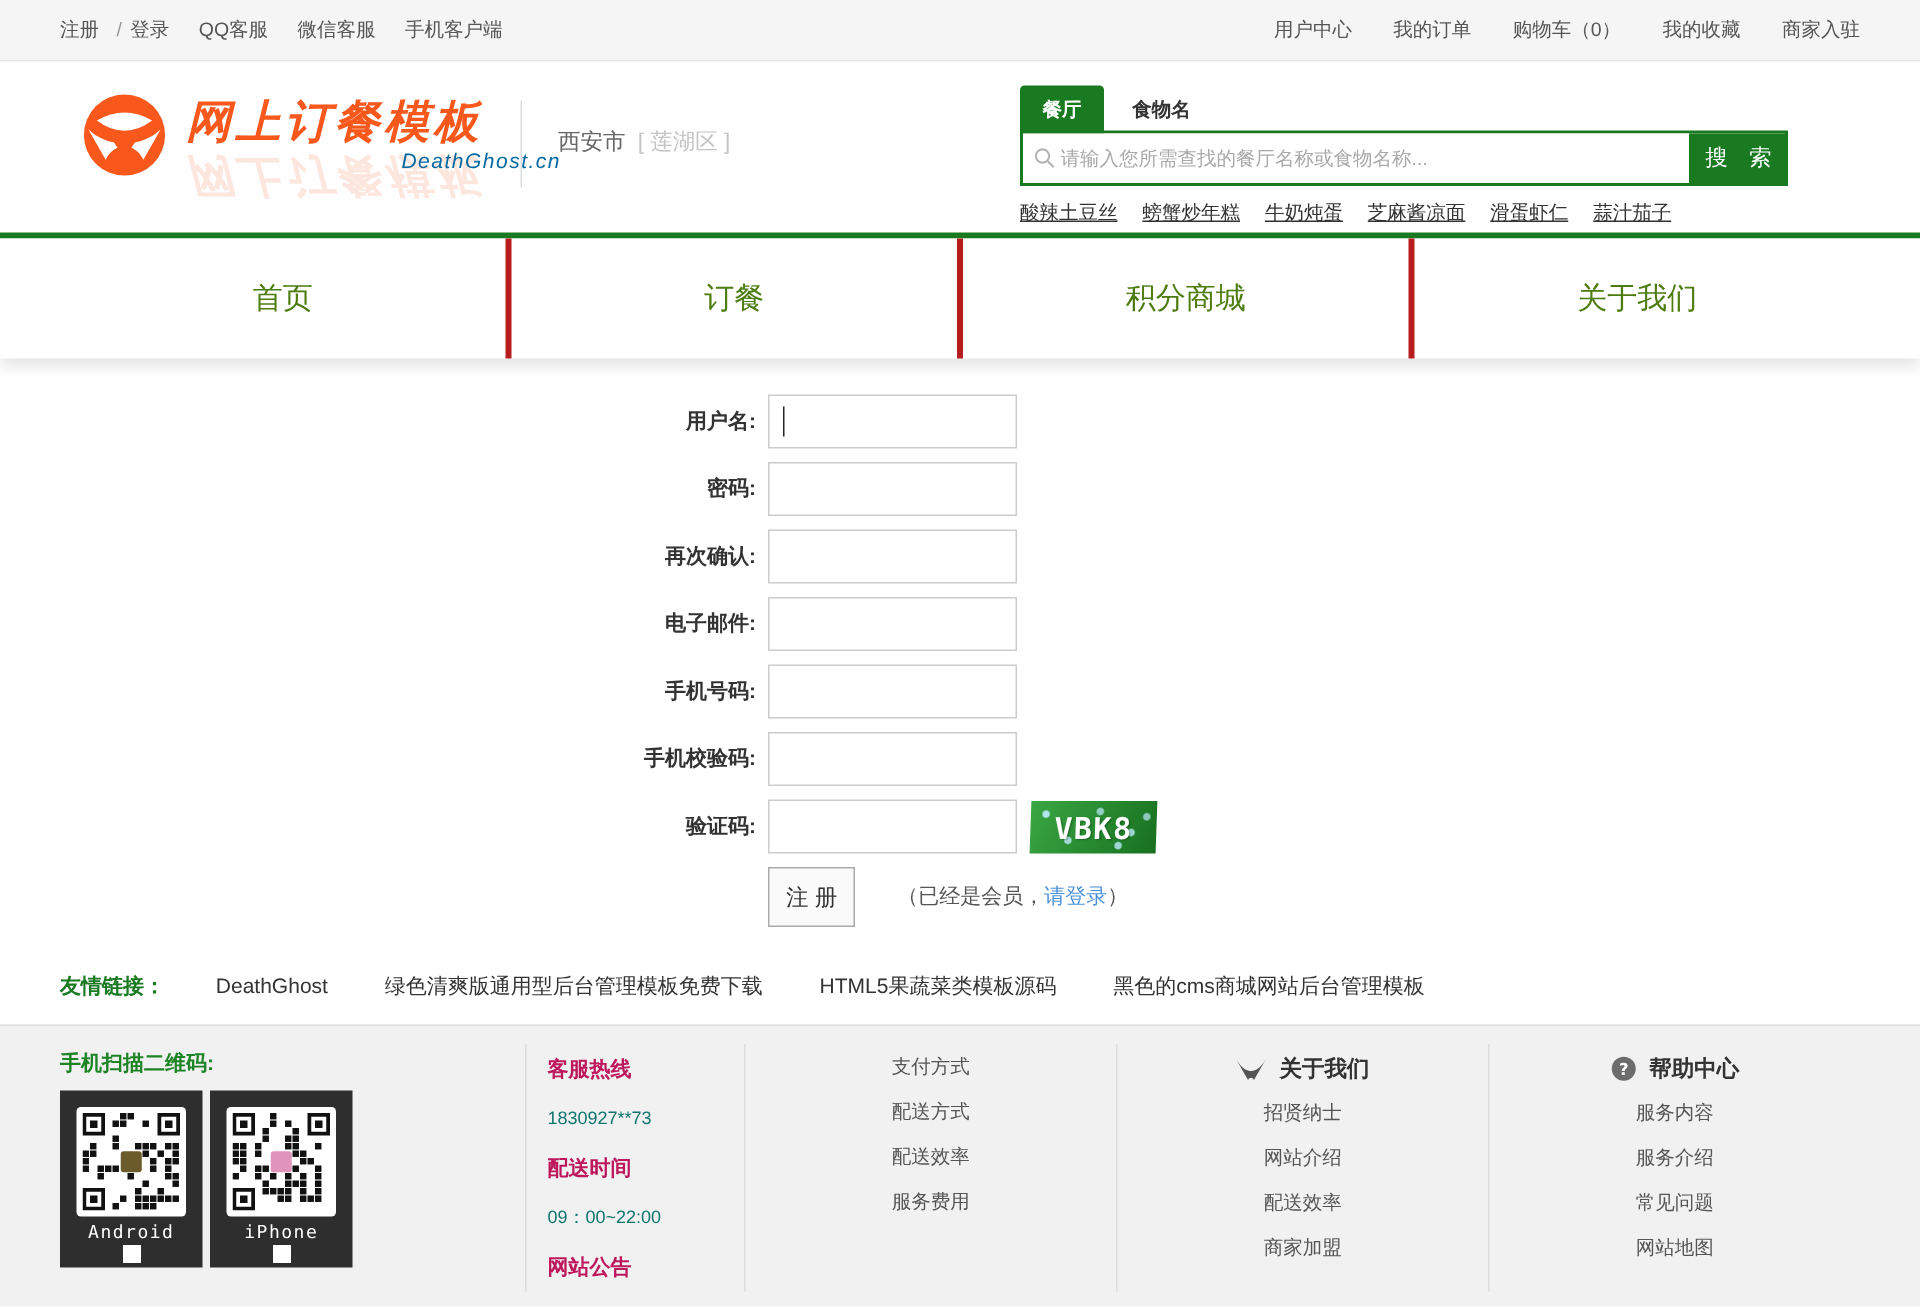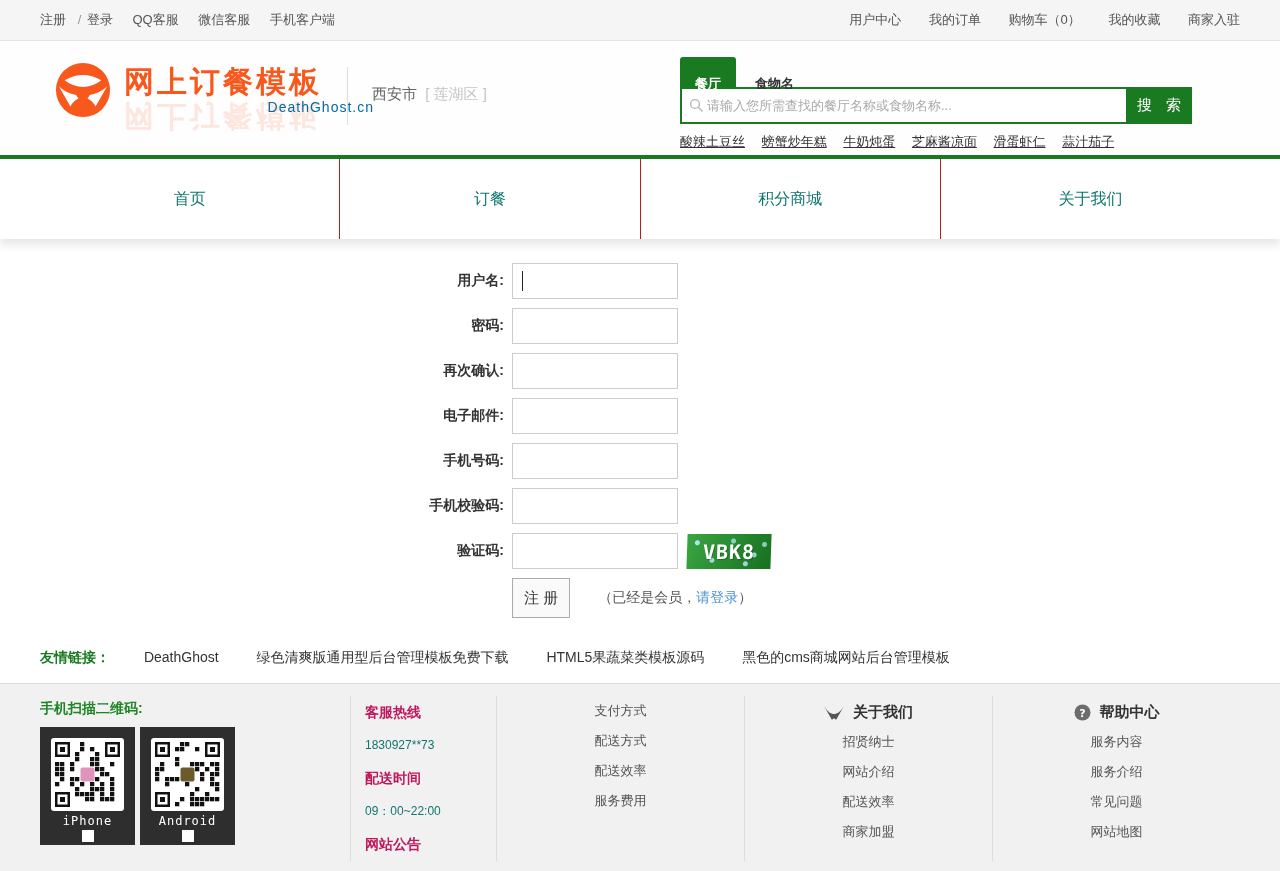--- a/index.html
+++ b/index.html
@@ -15,48 +15,48 @@
   .topbar { height:41px; background:#f5f5f5; border-bottom:1px solid #e4e4e4; }
   .topbar .container { display:flex; justify-content:space-between; align-items:center; height:40px; font-size:13px; color:#555; }
   .topbar a { color:#555; }
   .tb-left a, .tb-left span { margin-right:16px; }
   .tb-left .slash { color:#999; margin:0 2px 0 -8px; }
   .tb-right a { margin-left:24px; }
 
   
   .header { background:#fefefe; border-bottom:4px solid #1a7a21; height:118px; position:relative; }
   .header .container { position:relative; height:114px; }
-  .logo-wrap { position:absolute; left:14px; top:12px; display:flex; }
+  .logo-wrap { position:absolute; left:14px; top:12px; display:flex;font-style:italic; }
   .logo-icon { width:58px; height:58px; margin-top:8px; }
   .logo-text { margin-left:12px; position:relative; width:250px; }
   .logo-title { font-size:30px; font-weight:bold; color:#f8581c; letter-spacing:3px; line-height:1; margin-top:14px; white-space:nowrap; }
   .logo-reflect { font-size:30px; font-weight:bold; color:#f8581c; letter-spacing:3px; line-height:1; transform:scaleY(-1); opacity:.14; margin-top:4px; white-space:nowrap; }
   .logo-sub { position:absolute; right:0; top:46px; font-size:14px; color:#0369a1; letter-spacing:1px; }
   .loc-divider { position:absolute; left:307px; top:26px; width:1px; height:58px; background:#ddd; }
   .location { position:absolute; left:332px; top:44px; font-size:15px; color:#666; }
   .location .dim { color:#c5c5c5; margin-left:4px; }
 
   .search { position:absolute; right:48px; top:16px; width:512px; }
   .search-tabs { height:30px; }
-  .stab { display:inline-block; line-height:30px; padding:12px 15px; font-size:13px; font-weight:bold; color:#333;text-align:right; }
+  .stab { display:inline-block; line-height:30px; padding:1px 15px; font-size:13px; font-weight:bold; color:#333;text-align:right; }
   .stab.active { background:#1a7a21; color:#fff; border-radius:3px 3px 0 0; }
   .search-bar { display:flex; border:2px solid #1a7a21; height:37px; background:#fff; }
   .search-input-wrap { position:relative; flex:1; }
   .search-input-wrap svg { position:absolute; left:7px; top:9px; }
   .search-input { width:100%; height:33px; border:none; outline:none; padding:0 8px 0 25px; font-size:13px; color:#333; font-family:inherit; }
   .search-input::placeholder { color:#a9a9a9; }
   .search-btn { width:64px; background:#1a7a21; color:#fff; border:none; font-size:15px; font-weight:normal; letter-spacing:5px; padding-left:7px; cursor:pointer; font-family:inherit; }
   .hot { margin-top:9px; font-size:13px; white-space:nowrap; }
   .hot a { color:#333; text-decoration:underline; margin-right:13px; }
 
   
   .nav { background:#fff; box-shadow:0 6px 9px rgba(0,0,0,.10); position:relative; z-index:2; }
   .nav-inner { width:1200px; margin:0 auto; display:flex; }
-  .nav-item { flex:1; text-align:center; height:80px; line-height:80px; font-size:16px; color:#0f766e; cursor:pointer; }
-  .nav-item + .nav-item { border-left:1px solid #b91c1c; }
+  .nav-item { flex:1; text-align:center; height:80px; line-height:80px; font-size:20px; color:#4d7c0f; cursor:pointer; }
+  .nav-item + .nav-item { border-left:4px solid #b91c1c; }
 
   
   .main { padding-top:24px; background:#fff; }
   .form-row { display:flex; align-items:center; height:36px; margin:0 auto 9px; width:1200px; }
   .flabel { width:472px; text-align:right; padding-right:8px; font-weight:bold; font-size:14px; color:#333; }
   .finput { width:166px; height:36px; border:1px solid #ccc; background:#fff; padding:0 8px; font-size:14px; outline:none; font-family:inherit; }
   .input-wrap { position:relative; }
   .caret { position:absolute; left:10px; top:8px; width:1px; height:20px; background:#222; pointer-events:none; }
   .captcha {
     width:84px; height:35px; margin-left:9px; cursor:pointer;
@@ -227,20 +227,93 @@
   <a>绿色清爽版通用型后台管理模板免费下载</a>
   <a>HTML5果蔬菜类模板源码</a>
   <a>黑色的cms商城网站后台管理模板</a>
 </div>
 
 <div class="footer">
   <div class="footer-inner">
     <div class="fcol-qr">
       <h4>手机扫描二维码:</h4>
       <div class="qr-row">
+        <div class="qr-card">
+          <div class="qr-white">
+            <svg class="qr-modules" width="65" height="65" viewBox="0 0 65 65">
+              <g fill="#111">
+                <rect x="0" y="0" width="15" height="15"></rect>
+                  <rect x="50" y="0" width="15" height="15"></rect>
+                  <rect x="0" y="50" width="15" height="15"></rect>
+              </g>
+              <g fill="#fff">
+                <rect x="2.5" y="2.5" width="10" height="10"></rect>
+                  <rect x="52.5" y="2.5" width="10" height="10"></rect>
+                  <rect x="2.5" y="52.5" width="10" height="10"></rect>
+              </g>
+              <g fill="#111">
+                <rect x="5" y="5" width="5" height="5"></rect>
+                  <rect x="55" y="5" width="5" height="5"></rect>
+                  <rect x="5" y="55" width="5" height="5"></rect>
+              </g>
+              <rect x="25.5" y="25.5" width="14" height="14" rx="2" fill="#6b5a2a"></rect>
+            <g fill="#111">
+                  <rect x="25" y="0" width="4.3" height="4.3"></rect>
+                  <rect x="30" y="0" width="4.3" height="4.3"></rect>
+                  <rect x="20" y="5" width="4.3" height="4.3"></rect>
+                  <rect x="25" y="5" width="4.3" height="4.3"></rect>
+                  <rect x="40" y="5" width="4.3" height="4.3"></rect>
+                  <rect x="20" y="15" width="4.3" height="4.3"></rect>
+                  <rect x="5" y="20" width="4.3" height="4.3"></rect>
+                  <rect x="20" y="20" width="4.3" height="4.3"></rect>
+                  <rect x="35" y="20" width="4.3" height="4.3"></rect>
+                  <rect x="40" y="20" width="4.3" height="4.3"></rect>
+                  <rect x="45" y="20" width="4.3" height="4.3"></rect>
+                  <rect x="55" y="20" width="4.3" height="4.3"></rect>
+                  <rect x="60" y="20" width="4.3" height="4.3"></rect>
+                  <rect x="0" y="25" width="4.3" height="4.3"></rect>
+                  <rect x="5" y="25" width="4.3" height="4.3"></rect>
+                  <rect x="40" y="25" width="4.3" height="4.3"></rect>
+                  <rect x="50" y="25" width="4.3" height="4.3"></rect>
+                  <rect x="60" y="25" width="4.3" height="4.3"></rect>
+                  <rect x="0" y="30" width="4.3" height="4.3"></rect>
+                  <rect x="45" y="30" width="4.3" height="4.3"></rect>
+                  <rect x="55" y="30" width="4.3" height="4.3"></rect>
+                  <rect x="60" y="30" width="4.3" height="4.3"></rect>
+                  <rect x="0" y="35" width="4.3" height="4.3"></rect>
+                  <rect x="10" y="35" width="4.3" height="4.3"></rect>
+                  <rect x="15" y="35" width="4.3" height="4.3"></rect>
+                  <rect x="20" y="35" width="4.3" height="4.3"></rect>
+                  <rect x="45" y="35" width="4.3" height="4.3"></rect>
+                  <rect x="55" y="35" width="4.3" height="4.3"></rect>
+                  <rect x="10" y="40" width="4.3" height="4.3"></rect>
+                  <rect x="30" y="40" width="4.3" height="4.3"></rect>
+                  <rect x="55" y="40" width="4.3" height="4.3"></rect>
+                  <rect x="60" y="40" width="4.3" height="4.3"></rect>
+                  <rect x="40" y="45" width="4.3" height="4.3"></rect>
+                  <rect x="60" y="45" width="4.3" height="4.3"></rect>
+                  <rect x="35" y="50" width="4.3" height="4.3"></rect>
+                  <rect x="50" y="50" width="4.3" height="4.3"></rect>
+                  <rect x="25" y="55" width="4.3" height="4.3"></rect>
+                  <rect x="35" y="55" width="4.3" height="4.3"></rect>
+                  <rect x="40" y="55" width="4.3" height="4.3"></rect>
+                  <rect x="45" y="55" width="4.3" height="4.3"></rect>
+                  <rect x="50" y="55" width="4.3" height="4.3"></rect>
+                  <rect x="55" y="55" width="4.3" height="4.3"></rect>
+                  <rect x="60" y="55" width="4.3" height="4.3"></rect>
+                  <rect x="20" y="60" width="4.3" height="4.3"></rect>
+                  <rect x="35" y="60" width="4.3" height="4.3"></rect>
+                  <rect x="40" y="60" width="4.3" height="4.3"></rect>
+                  <rect x="45" y="60" width="4.3" height="4.3"></rect>
+                </g>
+              </svg>
+          </div>
+          <div class="qr-label">Android</div>
+          <div class="qr-dot"></div>
+        </div>
         <div class="qr-card">
           <div class="qr-white">
             <svg class="qr-modules" width="65" height="65" viewBox="0 0 65 65">
               <g fill="#111">
                 <rect x="0" y="0" width="15" height="15"></rect>
                   <rect x="50" y="0" width="15" height="15"></rect>
                   <rect x="0" y="50" width="15" height="15"></rect>
               </g>
               <g fill="#fff">
                 <rect x="2.5" y="2.5" width="10" height="10"></rect>
@@ -303,93 +376,20 @@
                   <rect x="35" y="55" width="4.3" height="4.3"></rect>
                   <rect x="45" y="55" width="4.3" height="4.3"></rect>
                   <rect x="50" y="55" width="4.3" height="4.3"></rect>
                   <rect x="55" y="55" width="4.3" height="4.3"></rect>
                 </g>
               </svg>
           </div>
           <div class="qr-label">iPhone</div>
           <div class="qr-dot"></div>
         </div>
-        <div class="qr-card">
-          <div class="qr-white">
-            <svg class="qr-modules" width="65" height="65" viewBox="0 0 65 65">
-              <g fill="#111">
-                <rect x="0" y="0" width="15" height="15"></rect>
-                  <rect x="50" y="0" width="15" height="15"></rect>
-                  <rect x="0" y="50" width="15" height="15"></rect>
-              </g>
-              <g fill="#fff">
-                <rect x="2.5" y="2.5" width="10" height="10"></rect>
-                  <rect x="52.5" y="2.5" width="10" height="10"></rect>
-                  <rect x="2.5" y="52.5" width="10" height="10"></rect>
-              </g>
-              <g fill="#111">
-                <rect x="5" y="5" width="5" height="5"></rect>
-                  <rect x="55" y="5" width="5" height="5"></rect>
-                  <rect x="5" y="55" width="5" height="5"></rect>
-              </g>
-              <rect x="25.5" y="25.5" width="14" height="14" rx="2" fill="#6b5a2a"></rect>
-            <g fill="#111">
-                  <rect x="25" y="0" width="4.3" height="4.3"></rect>
-                  <rect x="30" y="0" width="4.3" height="4.3"></rect>
-                  <rect x="20" y="5" width="4.3" height="4.3"></rect>
-                  <rect x="25" y="5" width="4.3" height="4.3"></rect>
-                  <rect x="40" y="5" width="4.3" height="4.3"></rect>
-                  <rect x="20" y="15" width="4.3" height="4.3"></rect>
-                  <rect x="5" y="20" width="4.3" height="4.3"></rect>
-                  <rect x="20" y="20" width="4.3" height="4.3"></rect>
-                  <rect x="35" y="20" width="4.3" height="4.3"></rect>
-                  <rect x="40" y="20" width="4.3" height="4.3"></rect>
-                  <rect x="45" y="20" width="4.3" height="4.3"></rect>
-                  <rect x="55" y="20" width="4.3" height="4.3"></rect>
-                  <rect x="60" y="20" width="4.3" height="4.3"></rect>
-                  <rect x="0" y="25" width="4.3" height="4.3"></rect>
-                  <rect x="5" y="25" width="4.3" height="4.3"></rect>
-                  <rect x="40" y="25" width="4.3" height="4.3"></rect>
-                  <rect x="50" y="25" width="4.3" height="4.3"></rect>
-                  <rect x="60" y="25" width="4.3" height="4.3"></rect>
-                  <rect x="0" y="30" width="4.3" height="4.3"></rect>
-                  <rect x="45" y="30" width="4.3" height="4.3"></rect>
-                  <rect x="55" y="30" width="4.3" height="4.3"></rect>
-                  <rect x="60" y="30" width="4.3" height="4.3"></rect>
-                  <rect x="0" y="35" width="4.3" height="4.3"></rect>
-                  <rect x="10" y="35" width="4.3" height="4.3"></rect>
-                  <rect x="15" y="35" width="4.3" height="4.3"></rect>
-                  <rect x="20" y="35" width="4.3" height="4.3"></rect>
-                  <rect x="45" y="35" width="4.3" height="4.3"></rect>
-                  <rect x="55" y="35" width="4.3" height="4.3"></rect>
-                  <rect x="10" y="40" width="4.3" height="4.3"></rect>
-                  <rect x="30" y="40" width="4.3" height="4.3"></rect>
-                  <rect x="55" y="40" width="4.3" height="4.3"></rect>
-                  <rect x="60" y="40" width="4.3" height="4.3"></rect>
-                  <rect x="40" y="45" width="4.3" height="4.3"></rect>
-                  <rect x="60" y="45" width="4.3" height="4.3"></rect>
-                  <rect x="35" y="50" width="4.3" height="4.3"></rect>
-                  <rect x="50" y="50" width="4.3" height="4.3"></rect>
-                  <rect x="25" y="55" width="4.3" height="4.3"></rect>
-                  <rect x="35" y="55" width="4.3" height="4.3"></rect>
-                  <rect x="40" y="55" width="4.3" height="4.3"></rect>
-                  <rect x="45" y="55" width="4.3" height="4.3"></rect>
-                  <rect x="50" y="55" width="4.3" height="4.3"></rect>
-                  <rect x="55" y="55" width="4.3" height="4.3"></rect>
-                  <rect x="60" y="55" width="4.3" height="4.3"></rect>
-                  <rect x="20" y="60" width="4.3" height="4.3"></rect>
-                  <rect x="35" y="60" width="4.3" height="4.3"></rect>
-                  <rect x="40" y="60" width="4.3" height="4.3"></rect>
-                  <rect x="45" y="60" width="4.3" height="4.3"></rect>
-                </g>
-              </svg>
-          </div>
-          <div class="qr-label">Android</div>
-          <div class="qr-dot"></div>
-        </div>
       </div>
     </div>
 
     <div class="fcol-hotline">
       <div class="fh-label">客服热线</div>
       <div class="fh-value">1830927**73</div>
       <div class="fh-label">配送时间</div>
       <div class="fh-value">09：00~22:00</div>
       <div class="fh-label">网站公告</div>
     </div>

